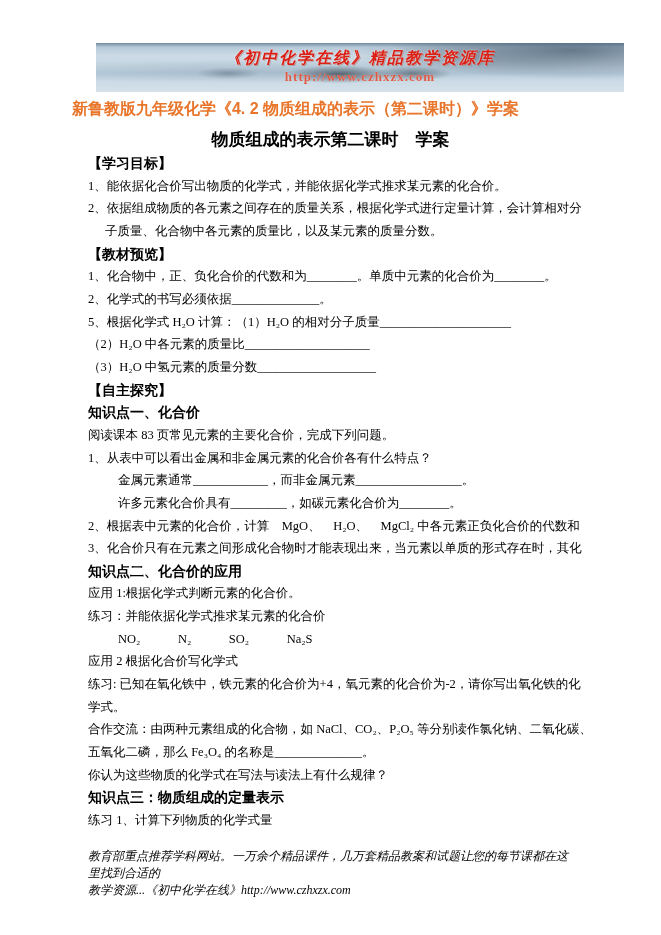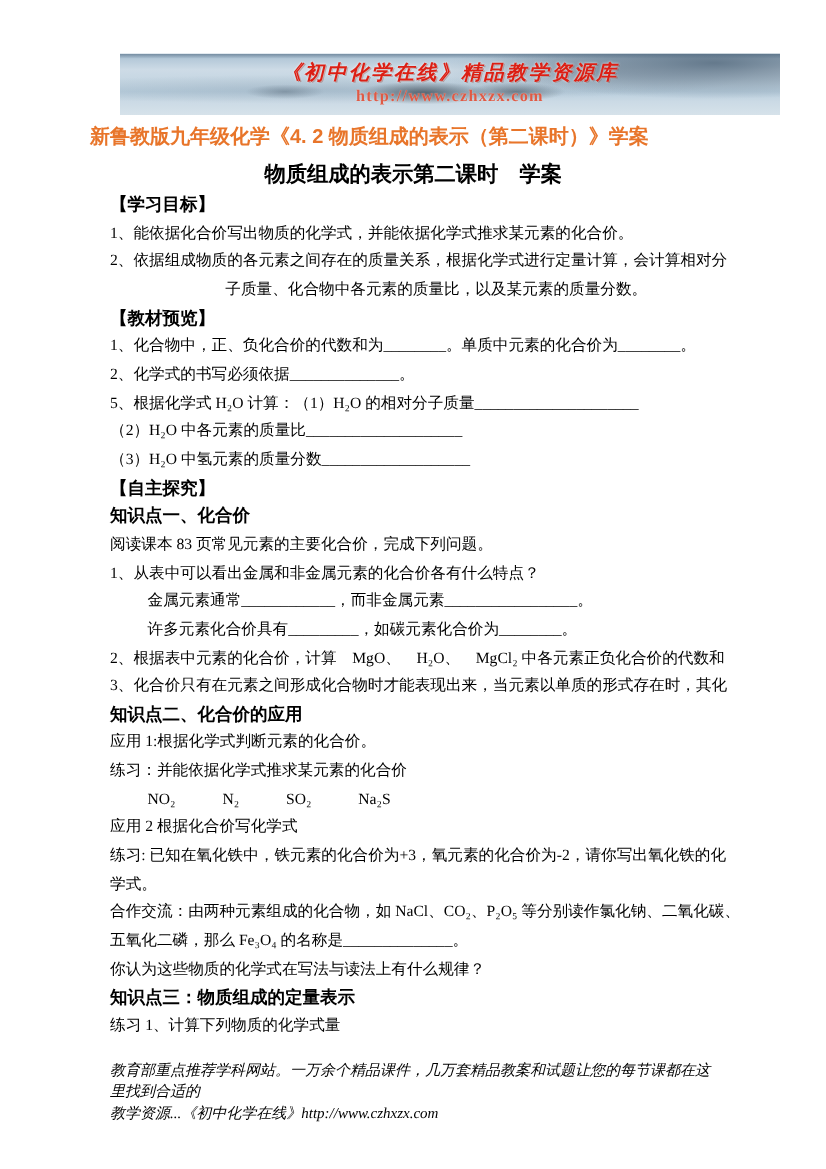--- a/index.html
+++ b/index.html
@@ -32,21 +32,21 @@
       font-size:16px;color:var(--subtitle-orange,#e8752a);white-space:pre;}
   .main-title{position:absolute;left:0;top:128px;width:661px;text-align:center;
       font-family:"Liberation Sans","DejaVu Sans",sans-serif;font-weight:bold;
       font-size:17px;color:#000;white-space:pre;}
 
   
   .content{position:absolute;left:88px;top:152px;width:505px;}
   .content p{margin:0;line-height:22.65px;white-space:pre;}
   .b{font-size:12.5px;font-family:"Liberation Serif","DejaVu Serif",serif;}
   .h{font-size:14px;font-family:"Liberation Sans","DejaVu Sans",sans-serif;font-weight:bold;}
-  .i1{padding-left:17px;text-align:center;}
+  .i1{padding-left:17px;}
   .i2{padding-left:30px;}
 
   
   .footer{position:absolute;left:88px;top:848px;width:490px;font-style:italic;
       font-size:12px;line-height:17px;color:#000;}
   .footer p{margin:0;white-space:pre-wrap;}
 </style>
 </head>
 <body>
 
@@ -78,21 +78,21 @@
     <p class="b">1、从表中可以看出金属和非金属元素的化合价各有什么特点？</p>
     <p class="b i2">金属元素通常____________，而非金属元素_________________。</p>
     <p class="b i2">许多元素化合价具有_________，如碳元素化合价为________。</p>
     <p class="b">2、根据表中元素的化合价，计算　MgO、　H₂O、　MgCl₂ 中各元素正负化合价的代数和</p>
     <p class="b">3、化合价只有在元素之间形成化合物时才能表现出来，当元素以单质的形式存在时，其化</p>
     <p class="h">知识点二、化合价的应用</p>
     <p class="b">应用 1:根据化学式判断元素的化合价。</p>
     <p class="b">练习：并能依据化学式推求某元素的化合价</p>
     <p class="b i2">NO₂            N₂            SO₂            Na₂S</p>
     <p class="b">应用 2 根据化合价写化学式</p>
-    <p class="b">练习: 已知在氧化铁中，铁元素的化合价为+3，氧元素的化合价为-2，请你写出氧化铁的化</p>
+    <p class="b">练习: 已知在氧化铁中，铁元素的化合价为+4，氧元素的化合价为-2，请你写出氧化铁的化</p>
     <p class="b">学式。</p>
     <p class="b">合作交流：由两种元素组成的化合物，如 NaCl、CO₂、P₂O₅ 等分别读作氯化钠、二氧化碳、</p>
     <p class="b">五氧化二磷，那么 Fe₃O₄ 的名称是______________。</p>
     <p class="b">你认为这些物质的化学式在写法与读法上有什么规律？</p>
     <p class="h">知识点三：物质组成的定量表示</p>
     <p class="b">练习 1、计算下列物质的化学式量</p>
   </main>
 
   <div class="footer">
     <p>教育部重点推荐学科网站。一万余个精品课件，几万套精品教案和试题让您的每节课都在这里找到合适的</p>

